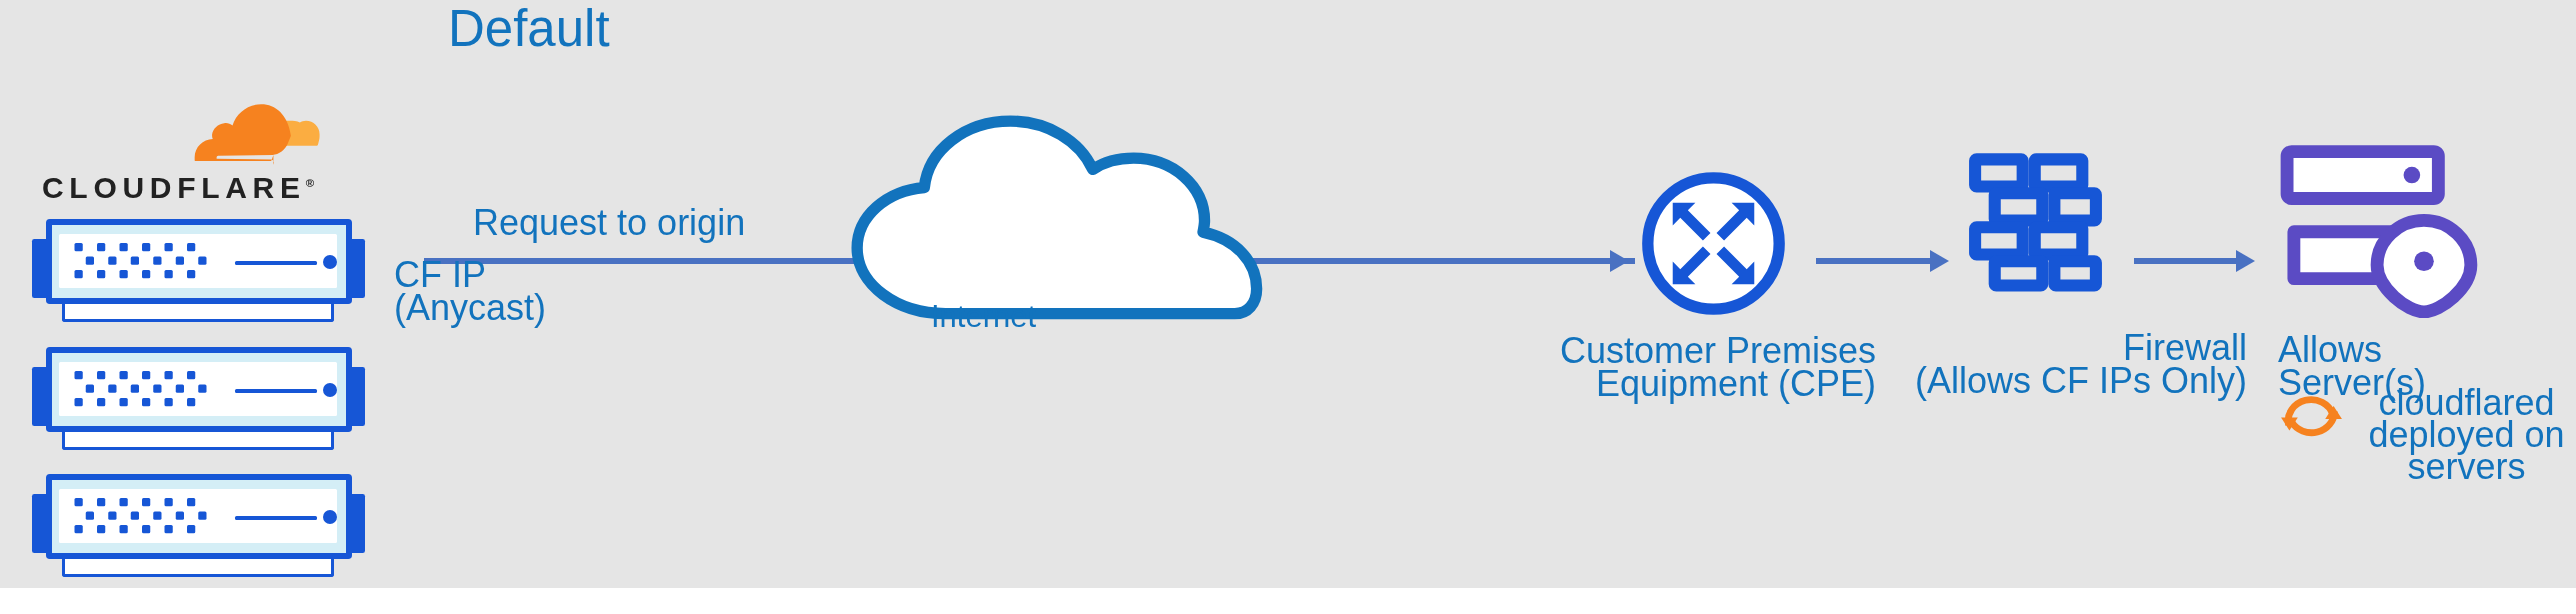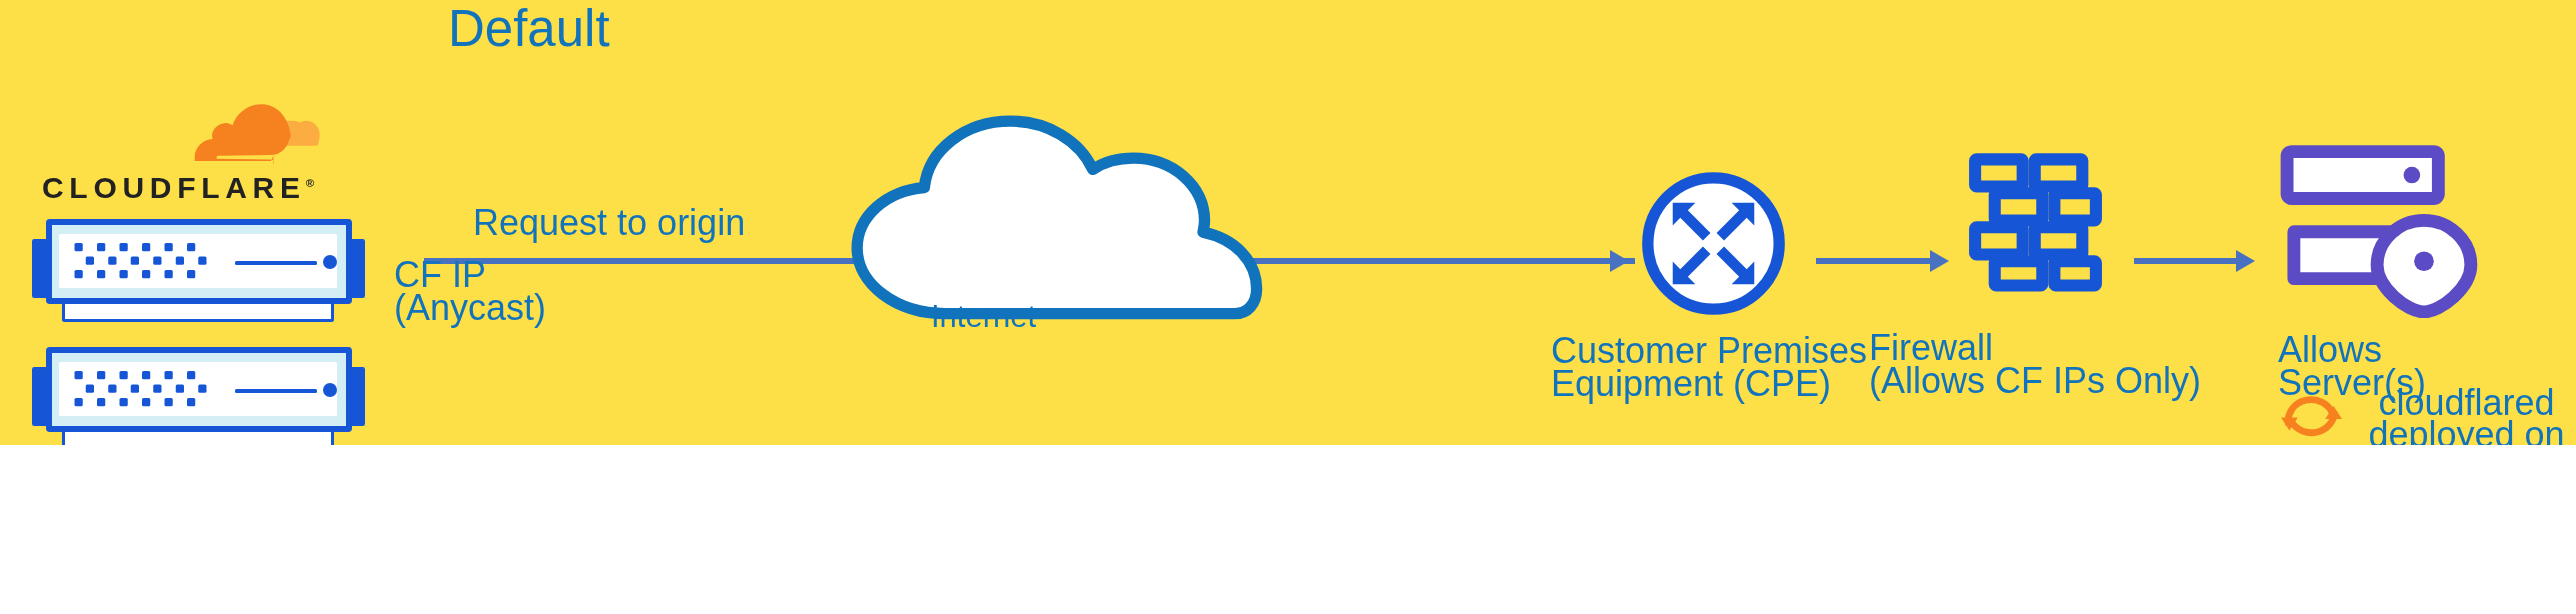--- a/index.html
+++ b/index.html
@@ -7,22 +7,22 @@
     margin: 0;
     padding: 0;
     background: #ffffff;
   }
   body {
     font-family: "Liberation Sans", "DejaVu Sans", sans-serif;
   }
   #canvas {
     position: relative;
     width: 2576px;
-    height: 445px;
-    background: #fde047;
+    height: 588px;
+    background: #e5e5e5;
     overflow: hidden;
   }
   .abs { position: absolute; }
 
   
   #diagram-title {
     left: 448px;
     top: -1.5px;
     font-size: 51px;
     color: #1273BD;
@@ -109,21 +109,21 @@
   }
 
   
   .diag-label {
     color: #1273BD;
     font-size: 36px;
     line-height: 33px;
     white-space: pre-line;
     font-weight: 400;
   }
-  .diag-label.center { text-align: left; }
+  .diag-label.center { text-align: right; }
 
   #label-request-to-origin { left: 473px; top: 206px; }
   #label-cf-ip { left: 394px; top: 258px; }
   #label-internet { left: 931px; top: 300px; font-size: 31px; }
   #label-cpe { left: 1551px; top: 334px; width: 325px; }
   #label-firewall { left: 1869px; top: 331px; width: 378px; }
   #label-origin { left: 2278px; top: 333px; width: 257px; }
   #label-cloudflared { left: 2357px; top: 387px; width: 219px; line-height: 32px; text-align: center; }
 
   

